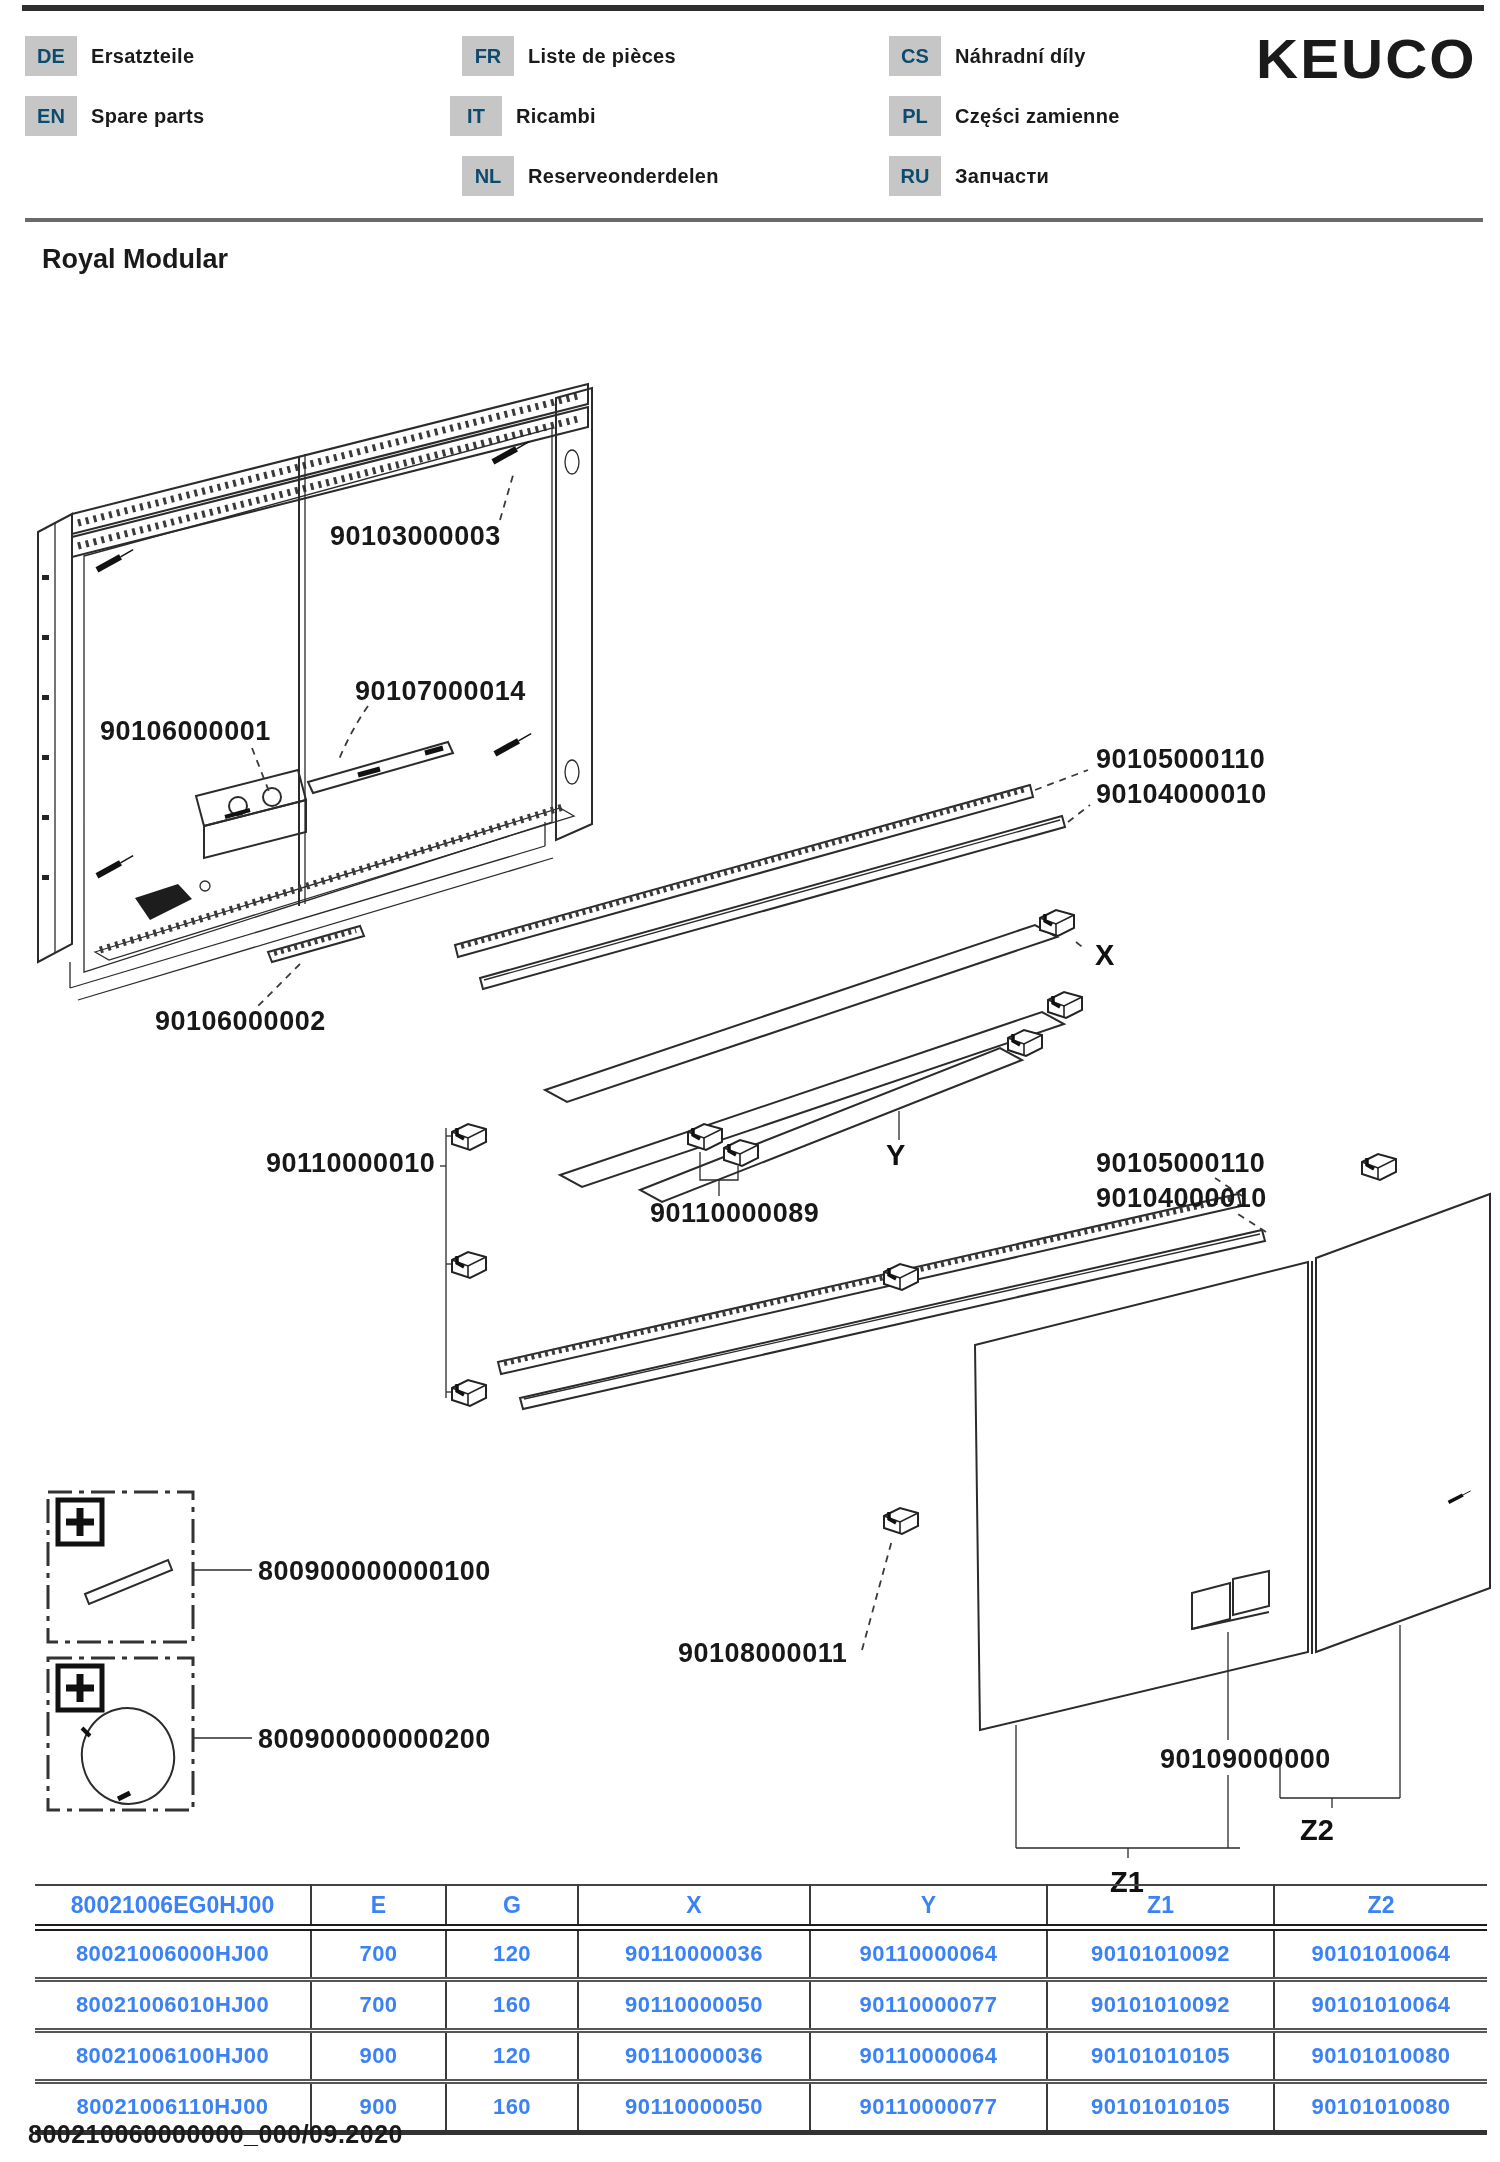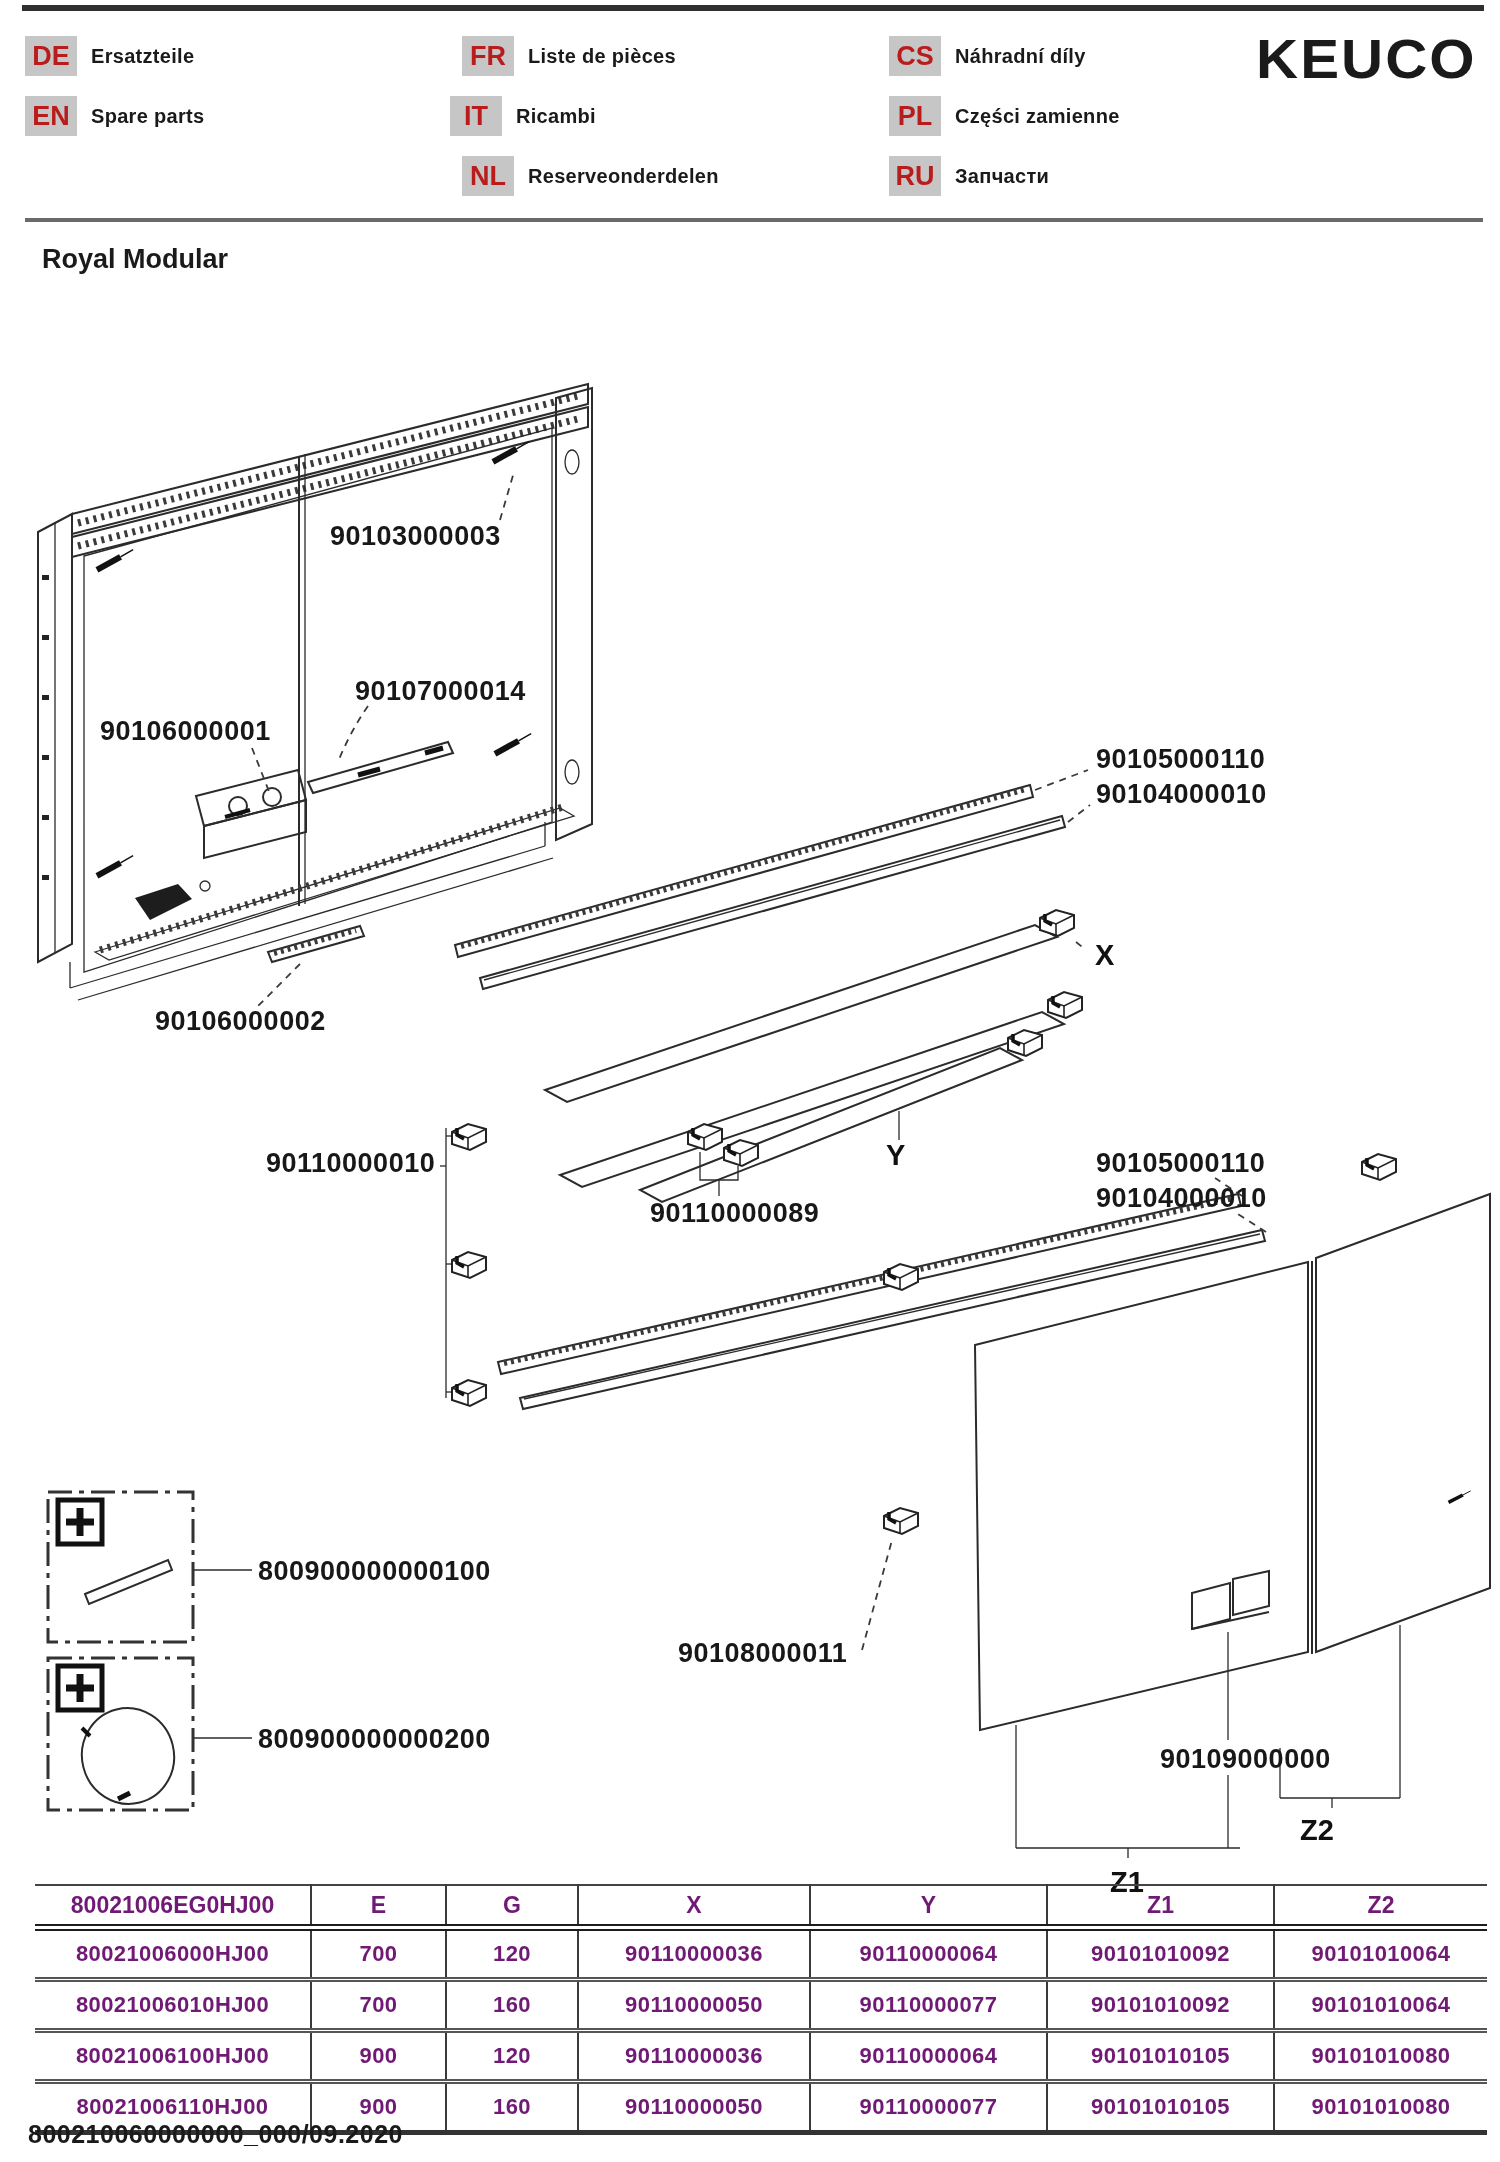--- a/index.html
+++ b/index.html
@@ -2,40 +2,40 @@
 <html><head>
 <meta charset="utf-8">
 <style>
   html,body{margin:0;padding:0;background:#ffffff;}
   .page{position:relative;width:1500px;height:2162px;background:#fff;overflow:hidden;
         font-family:"Liberation Sans",sans-serif;color:#1a1a1a;}
   .toprule{position:absolute;left:22px;top:5px;width:1462px;height:6px;background:#2f2f2f;}
   .rule2{position:absolute;left:25px;top:218px;width:1458px;height:4px;background:#6a6a6a;}
   .lang{position:absolute;display:flex;align-items:center;height:40px;}
   .lang .tag{display:inline-flex;align-items:center;justify-content:center;
-             width:52px;height:40px;background:#c6c6c6;color:#b91c1c;
-             font-size:27px;font-weight:700;}
+             width:52px;height:40px;background:#c6c6c6;color:#0c4a6e;
+             font-size:20px;font-weight:700;}
   .lang .lbl{margin-left:14px;font-size:20px;font-weight:700;letter-spacing:0.3px;white-space:nowrap;}
   .brand{position:absolute;left:1256px;top:26px;font-size:56px;font-weight:700;
          letter-spacing:2px;transform:scaleX(1.04);transform-origin:left top;}
   .title{position:absolute;left:30px;top:232px;margin:12px;font-size:27px;font-weight:700;}
   .variants{position:absolute;left:30px;top:278px;font-size:23px;font-weight:400;
             letter-spacing:0.6px;line-height:32px;}
   svg.diagram{position:absolute;left:0;top:360px;width:1500px;height:1535px;}
   svg .ln{fill:none;stroke:#2b2b2b;stroke-width:2px;}
   svg .thin{stroke-width:1.3px;}
   svg .dash{fill:none;stroke:#3a3a3a;stroke-width:1.8px;stroke-dasharray:7 6;}
   svg .dashdot{fill:none;stroke:#333;stroke-width:3px;stroke-dasharray:24 7 5 7;}
   svg .perf{fill:none;stroke:#3a3a3a;stroke-width:7px;stroke-dasharray:3 5;}
   svg .perf2{fill:none;stroke:#3a3a3a;stroke-width:6px;stroke-dasharray:3 4;}
   svg text.lbl{font-family:"Liberation Sans",sans-serif;font-size:27px;font-weight:700;
                fill:#181818;letter-spacing:0.5px;}
   svg text.mk{font-family:"Liberation Sans",sans-serif;font-size:29px;font-weight:700;fill:#111;}
   table.parts{position:absolute;left:35px;top:1884px;width:1452px;border-collapse:collapse;
-              table-layout:fixed;text-align:center;color:#701a75;
+              table-layout:fixed;text-align:center;color:#3b82f6;
               border-top:2px solid #444;border-bottom:5px solid #333;}
   table.parts th{font-size:23px;font-weight:700;height:36px;border-bottom:7px double #1d1d1d;}
   table.parts td{font-size:22px;font-weight:600;height:44px;letter-spacing:0.4px;}
   table.parts tr.r td{border-top:5px double #555;}
   table.parts th + th, table.parts td + td{border-left:2px solid #3a3a3a;}
   .footer{position:absolute;left:28px;top:2120px;font-size:25px;font-weight:600;letter-spacing:0.5px;}
 </style>
 </head>
 <body>
 

